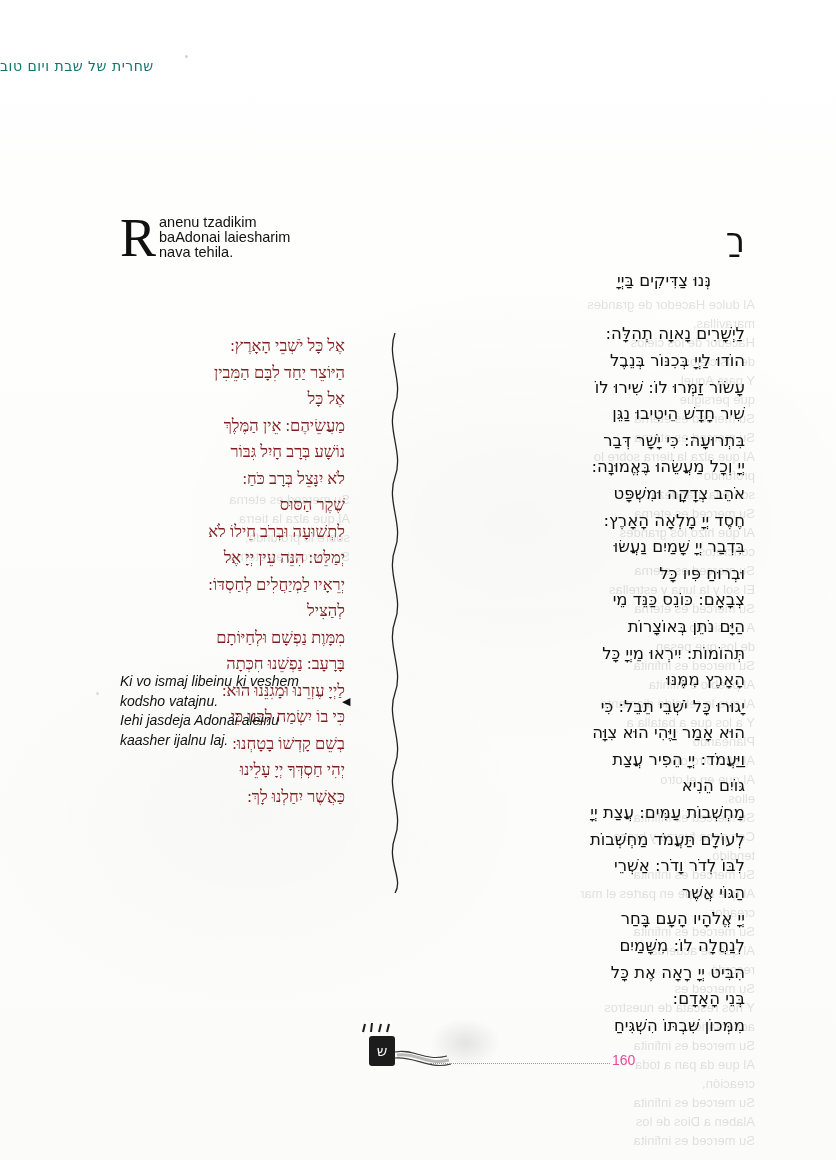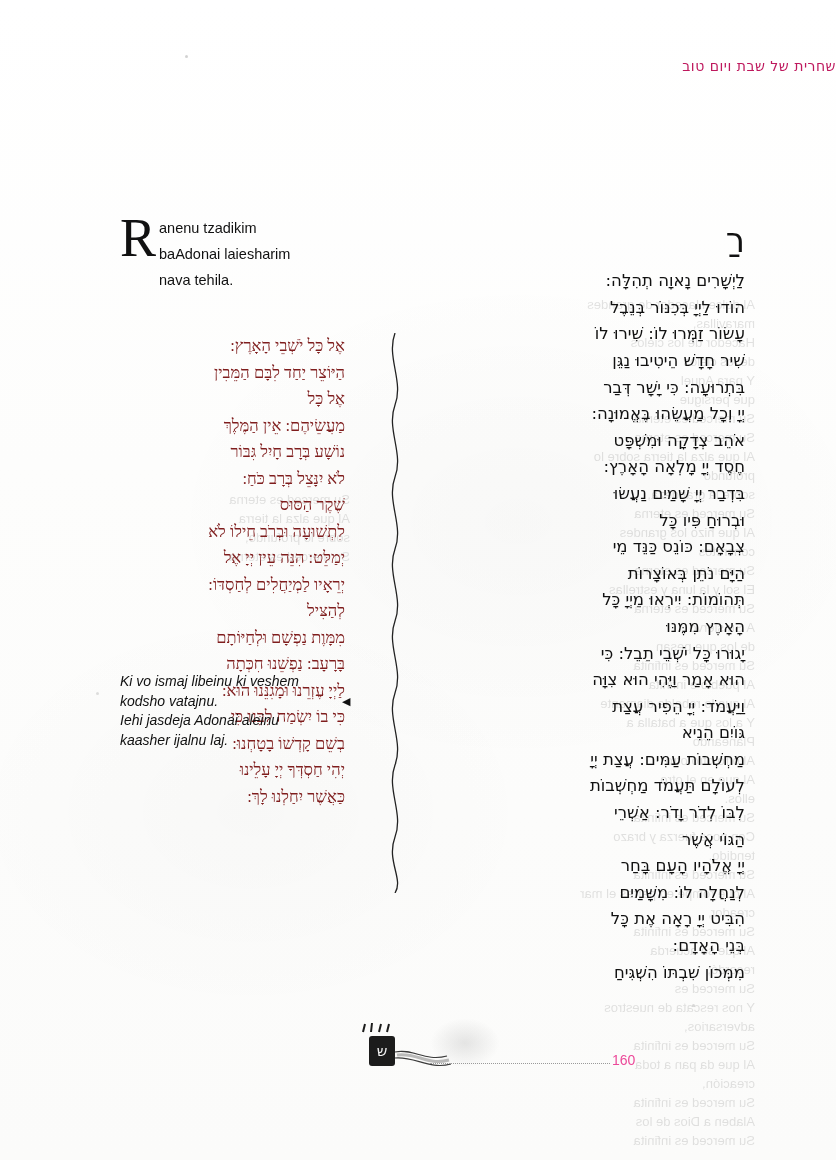--- a/index.html
+++ b/index.html
@@ -25,25 +25,25 @@
       radial-gradient(ellipse 420px 300px at 30% 70%, rgba(0,0,0,0.014), rgba(0,0,0,0) 70%),
       linear-gradient(180deg, #ffffff 0%, #fdfdfc 40%, #fbfbfa 100%);
     pointer-events: none;
   }
 
   .header {
     position: absolute;
     top: 58px;
     left: 0;
     width: 836px;
-    text-align: right;
+    text-align: left;
     font-family: "DejaVu Sans", sans-serif;
     font-size: 14px;
     direction: rtl;
-    color: #be185d;
+    color: #0f766e;
     letter-spacing: 0.5px;
   }
 
   
   .ghost {
     position: absolute;
     color: rgba(40, 40, 40, 0.13);
     font-family: "Liberation Sans", sans-serif;
     font-size: 13px;
     line-height: 19px;
@@ -78,21 +78,21 @@
     left: 0;
     top: -4px;
     font-family: "Liberation Serif", serif;
     font-size: 54px;
     line-height: 54px;
     color: #111;
   }
   .dropcap-text {
     margin-left: 39px;
     font-size: 14.5px;
-    line-height: 26px;
+    line-height: 15px;
     color: #111;
     white-space: pre-line;
   }
 
   .translit-lower {
     position: absolute;
     left: 120px;
     top: 672px;
     width: 260px;
     font-size: 14px;
@@ -315,20 +315,21 @@
                C 4 312, 22 336, 13 360
                C 4 384, 22 408, 13 432
                C 4 456, 22 480, 13 504
                C 4 528, 22 546, 13 560" fill="none" stroke="#222" stroke-width="1.3"></path>
     </svg>
     <div class="divider-mark">◀</div>
   </div>
 
   <div class="col-heb-right">
     <div class="heb-dropcap">רַ</div>
+    <div class="first-line">נְּנוּ צַדִּיקִים בַּיְיָ</div>
     <div>לַיְשָׁרִים נָאוָה תְהִלָּה:
 הוֹדוּ לַיְיָ בְּכִנּוֹר בְּנֵבֶל
 עָשׂוֹר זַמְּרוּ לוֹ: שִׁירוּ לוֹ
 שִׁיר חָדָשׁ הֵיטִיבוּ נַגֵּן
 בִּתְרוּעָה: כִּי יָשָׁר דְּבַר
 יְיָ וְכָל מַעֲשֵׂהוּ בֶּאֱמוּנָה:
 אֹהֵב צְדָקָה וּמִשְׁפָּט
 חֶסֶד יְיָ מָלְאָה הָאָרֶץ:
 בִּדְבַר יְיָ שָׁמַיִם נַעֲשׂוּ
 וּבְרוּחַ פִּיו כָּל

